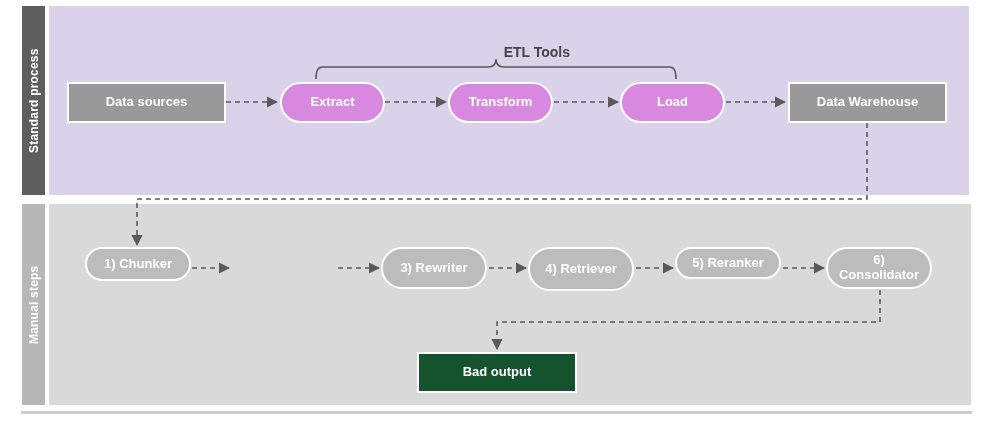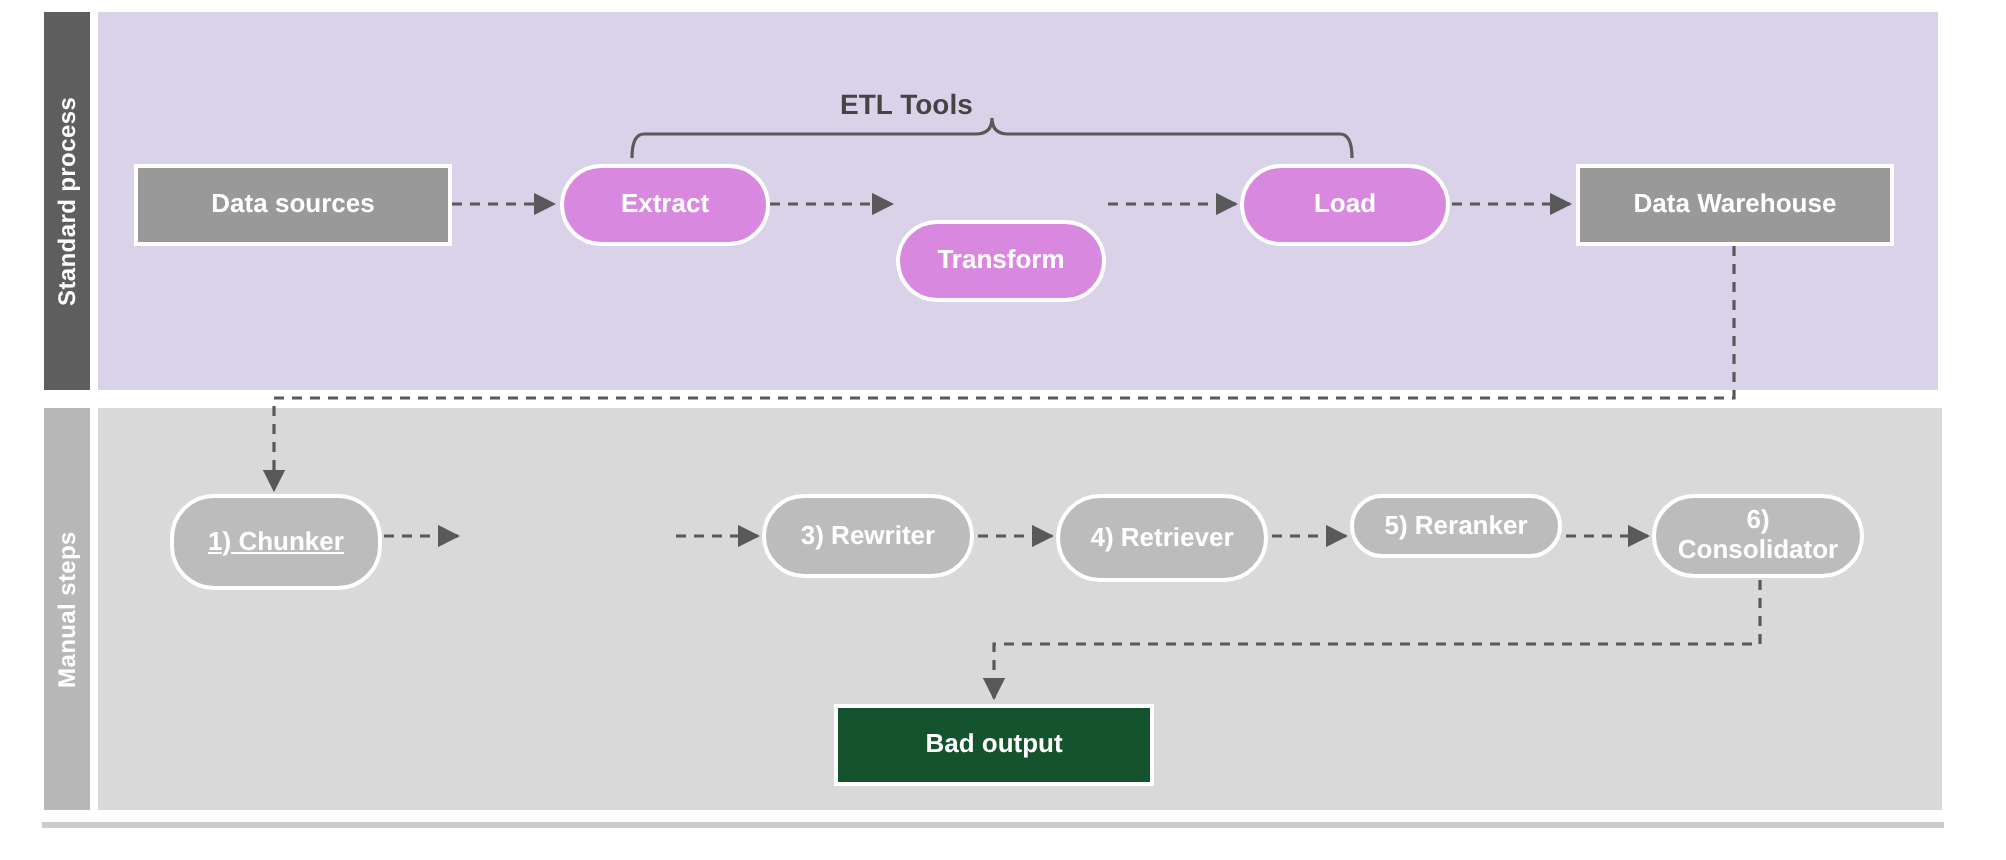--- a/index.html
+++ b/index.html
@@ -74,21 +74,21 @@
   .node.purple { background: #d988e0; }
   .node.pillgray { background: #bcbcbc; }
   .node.yellow { background: #14532d; }
 
   
   #etl-label {
     position: absolute;
     left: 420px;
     top: 44px;
     width: 150px;
-    text-align: left;
+    text-align: right;
     font-size: 14px;
     font-weight: bold;
     color: #444444;
   }
   #etl-bracket {
     position: absolute;
     left: 312px;
     top: 58px;
     width: 368px;
     height: 22px;
@@ -138,25 +138,25 @@
     </g>
   </svg>
 
   <div id="etl-label">ETL Tools</div>
   <svg id="etl-bracket" viewBox="0 0 368 22" xmlns="http://www.w3.org/2000/svg">
     <path d="M 4 21 Q 4 9 10 9 L 176 9 Q 184 9 184 1 Q 184 9 192 9 L 358 9 Q 364 9 364 21" fill="none" stroke="#595959" stroke-width="1.6"></path>
   </svg>
 
   <div class="node rect gray" style="left:67px;  top:82px;  width:159px; height:41px;">Data sources</div>
   <div class="node pill purple" style="left:280px; top:82px; width:105px; height:41px;">Extract</div>
-  <div class="node pill purple" style="left:448px; top:82px; width:105px; height:41px;margin-top:28px;">Transform</div>
+  <div class="node pill purple" style="left:448px; top:82px; width:105px; height:41px;">Transform</div>
   <div class="node pill purple" style="left:620px; top:82px; width:105px; height:41px;">Load</div>
   <div class="node rect gray" style="left:788px; top:82px; width:159px; height:41px;">Data Warehouse</div>
 
-  <div class="node pill pillgray" style="left:85px;  top:247px; width:106px; height:48px;text-decoration:underline;">1) Chunker</div>
+  <div class="node pill pillgray" style="left:85px;  top:247px; width:106px; height:34px;">1) Chunker</div>
   <div class="node pill pillgray" style="left:381px; top:247px; width:106px; height:42px;">3) Rewriter</div>
   <div class="node pill pillgray" style="left:528px; top:247px; width:106px; height:44px;">4) Retriever</div>
   <div class="node pill pillgray" style="left:675px; top:247px; width:106px; height:32px;">5) Reranker</div>
   <div class="node pill pillgray" style="left:826px; top:247px; width:106px; height:42px;">6) Consolidator</div>
 
   <div class="node rect yellow" style="left:417px; top:352px; width:160px; height:41px;">Bad output</div>
 
   <div id="bottom-rule"></div>
 </div>
 

